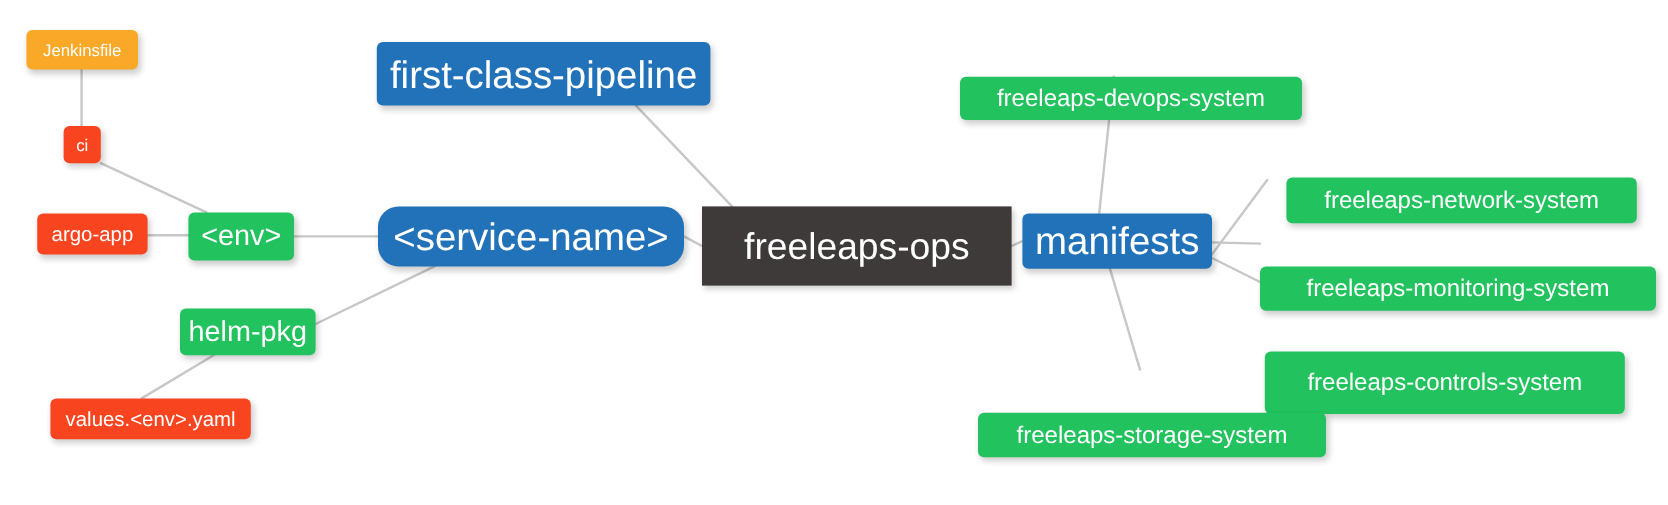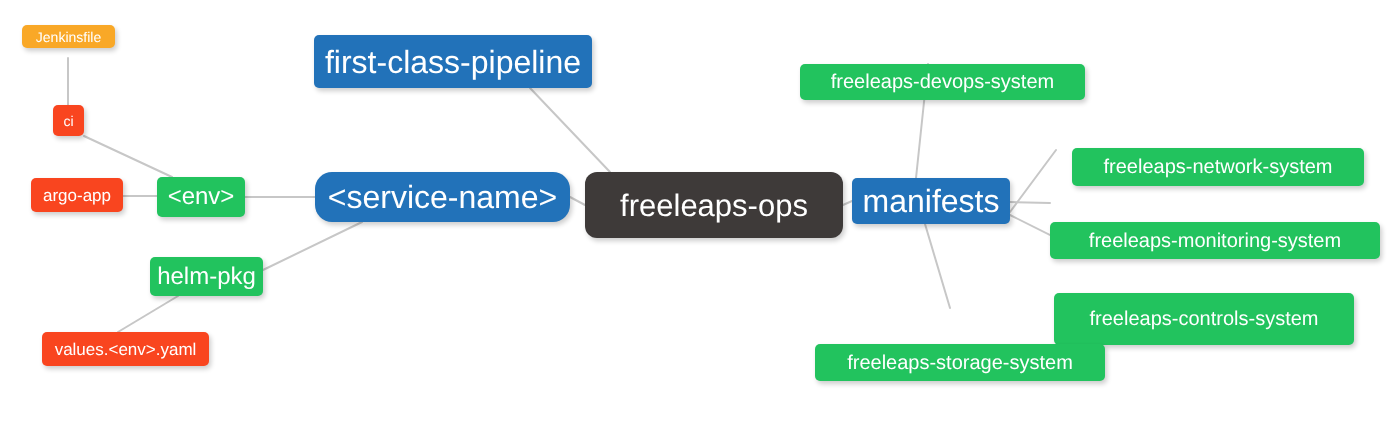--- a/index.html
+++ b/index.html
@@ -31,21 +31,21 @@
     align-items: center;
     justify-content: center;
     color: #ffffff;
     border-radius: 5px;
     white-space: nowrap;
     line-height: 1;
     box-shadow: 2px 3px 5px rgba(0,0,0,0.20);
     text-rendering: geometricPrecision;
     z-index: 2;
   }
-  .node.root        { background: #3E3A39; border-radius: 12px; }
+  .node.root        { background: #3E3A39; border-radius: 0; }
   .node.blue        { background: #2272B9; }
   .node.green       { background: #22C35E; }
   .node.orange      { background: #F9A827; }
   .node.red         { background: #F9451F; }
   .node.sz-root     { font-size: 31px; }
   .node.sz-xl       { font-size: 32px; }
   .node.sz-lg       { font-size: 24px; }
   .node.sz-md       { font-size: 20px; margin-top: 36px; }
   .node.sz-sm       { font-size: 17px; text-align: center; }
   .node.sz-xs       { font-size: 14px; }
@@ -70,21 +70,21 @@
       <line x1="1010" y1="215" x2="1094" y2="257" stroke="#c7c7c7" stroke-width="2" stroke-linecap="round"></line>
       <line x1="925" y1="224" x2="950" y2="308" stroke="#c7c7c7" stroke-width="2" stroke-linecap="round"></line>
     </svg>
   <div id="node-layer">
       <div class="node root sz-root" style="left: 585px; top: 172px; width: 258px; height: 66px;">freeleaps-ops</div>
       <div class="node blue sz-xl" style="left: 314px; top: 35px; width: 278px; height: 53px;">first-class-pipeline</div>
       <div class="node blue sz-xl" style="left: 315px; top: 172px; width: 255px; height: 50px; border-radius: 17px;">&lt;service-name&gt;</div>
       <div class="node blue sz-xl" style="left: 852px; top: 178px; width: 158px; height: 46px;">manifests</div>
       <div class="node green sz-lg" style="left: 157px; top: 177px; width: 88px; height: 40px;">&lt;env&gt;</div>
       <div class="node green sz-lg" style="left: 150px; top: 257px; width: 113px; height: 39px;">helm-pkg</div>
-      <div class="node orange sz-xs" style="left: 22px; top: 25px; width: 93px; height: 23px;">Jenkinsfile</div>
+      <div class="node orange sz-xs" style="left: 22px; top: 25px; width: 93px; height: 33px;">Jenkinsfile</div>
       <div class="node red sz-xs" style="left: 53px; top: 105px; width: 31px; height: 31px;">ci</div>
       <div class="node red sz-sm" style="left: 31px; top: 178px; width: 92px; height: 34px;">argo-app</div>
       <div class="node red sz-sm" style="left: 10px; top: 332px; width: 167px; height: 34px; margin-left: 32px;">values.&lt;env&gt;.yaml</div>
       <div class="node green sz-md" style="left: 800px; top: 28px; width: 285px; height: 36px;">freeleaps-devops-system</div>
       <div class="node green sz-md" style="left: 1072px; top: 112px; width: 292px; height: 38px;">freeleaps-network-system</div>
       <div class="node green sz-md" style="left: 1050px; top: 186px; width: 330px; height: 37px;">freeleaps-monitoring-system</div>
       <div class="node green sz-md" style="left: 1054px; top: 257px; width: 300px; height: 52px;">freeleaps-controls-system</div>
       <div class="node green sz-md" style="left: 815px; top: 308px; width: 290px; height: 37px;">freeleaps-storage-system</div>
     </div>
 </div>

